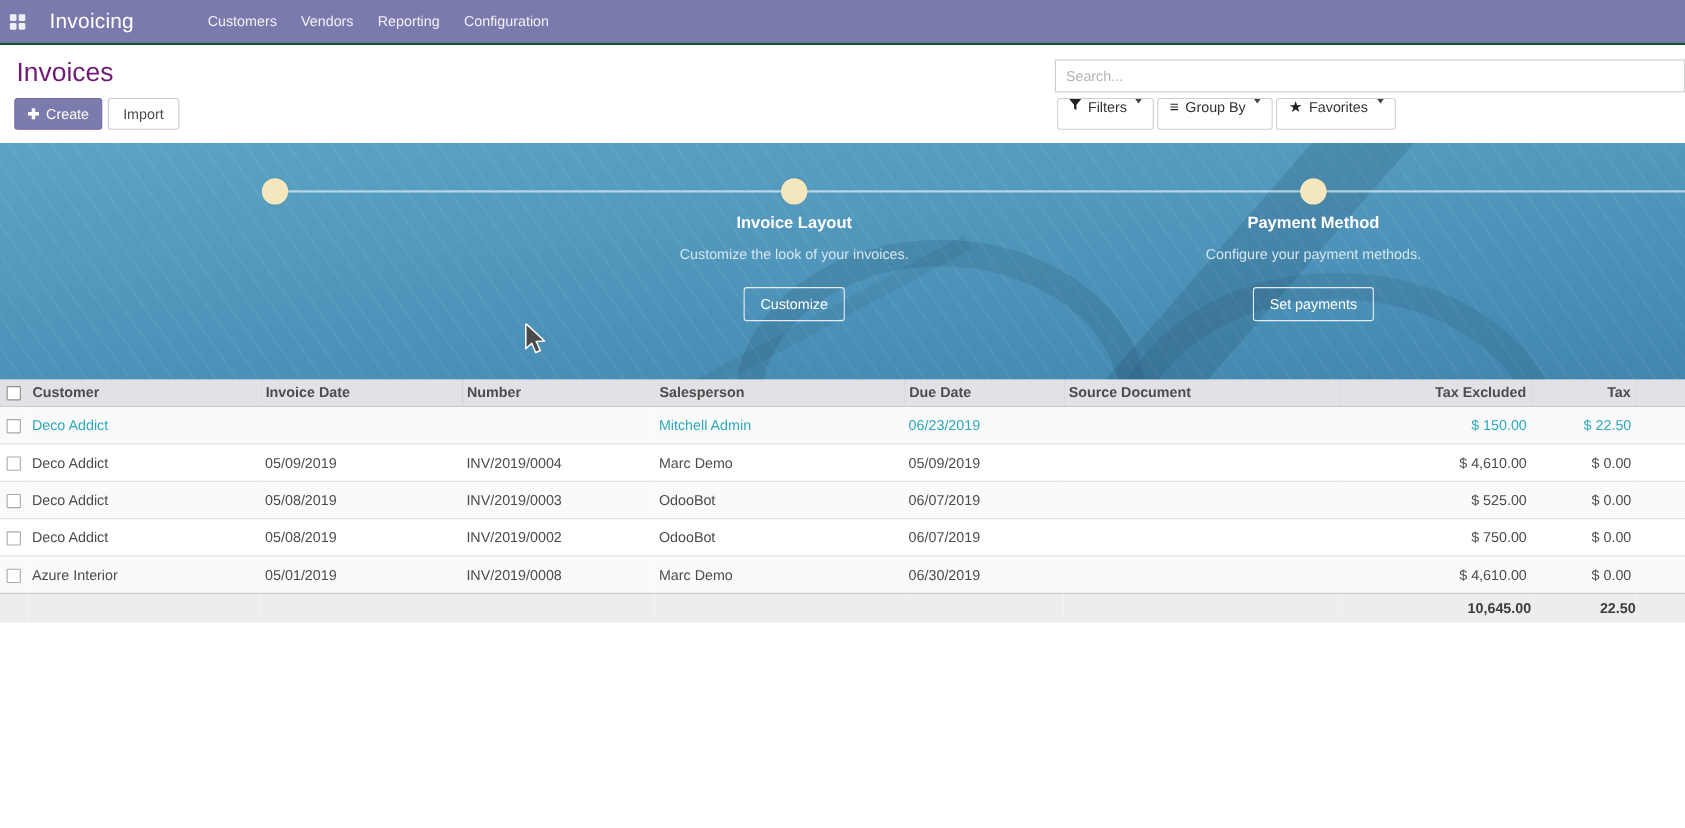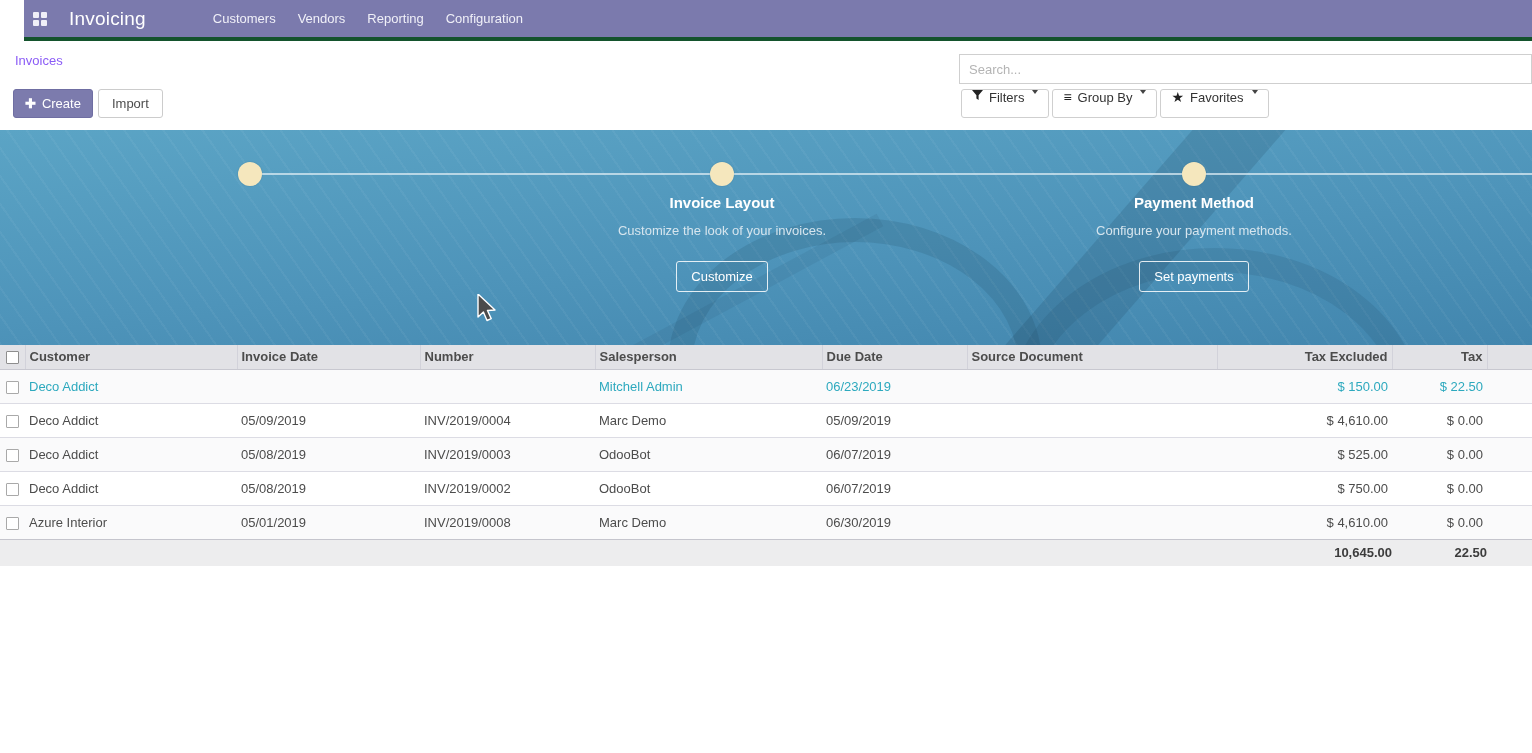--- a/index.html
+++ b/index.html
@@ -1,32 +1,32 @@
 <!DOCTYPE html>
 <html><head>
 <meta charset="utf-8">
 <style>
   * { box-sizing: border-box; margin: 0; padding: 0; }
   html, body { width: 1532px; height: 753px; overflow: hidden; }
   body { font-family: "Liberation Sans", sans-serif; background: #fff; position: relative; }
 
   
   .navbar {
-    height: 41px; background: #7b7aad; border-bottom: 4px solid #14532d;
-    display: flex; align-items: center; color: #fff; margin-left: 24px;
+    height: 41px; background: #7b7aad; border-bottom: 2px solid #14532d;
+    display: flex; align-items: center; color: #fff;
   }
   .apps-icon { margin-left: 9px; display: grid; grid-template-columns: 6px 6px; grid-gap: 2px; cursor: pointer; }
   .apps-icon i { width: 6px; height: 6px; background: #efeff8; border-radius: 1px; display: block; }
   .app-name { font-size: 19px; margin-left: 22px; letter-spacing: 0.2px; cursor: pointer; }
   .nav-menu { display: flex; margin-left: 56px; }
   .nav-item { font-size: 13px; color: #f0f0f8; padding: 0 11px; line-height: 41px; cursor: pointer; }
 
   
   .control-panel { position: relative; height: 89px; background: #fff; }
-  .cp-title { position: absolute; left: 15px; top: 12px; font-size: 13px; font-weight: normal; color: #8b5cf6; }
+  .cp-title { position: absolute; left: 15px; top: 12px; font-size: 24px; font-weight: normal; color: #701a75; }
   .cp-buttons { position: absolute; left: 13px; top: 48px; display: flex; gap: 5px; }
   .btn { font-family: "Liberation Sans", sans-serif; font-size: 13px; height: 29px; border-radius: 3px; cursor: pointer; }
   .btn-create { background: #7c7bad; border: 1px solid #6f6ea2; color: #fff; padding: 0 11px; display: flex; align-items: center; gap: 6px; }
   .btn-create .plus { font-size: 13px; font-weight: bold; }
   .btn-import { background: #fff; border: 1px solid #cccccc; color: #4c4c4c; padding: 0 13px; }
   .search-input {
     position: absolute; left: 959px; top: 13px; width: 573px; height: 30px;
     border: 1px solid #cfcfcf; padding: 0 9px; font-size: 13px; color: #1d4ed8;
     font-family: "Liberation Sans", sans-serif; outline: none;
   }

